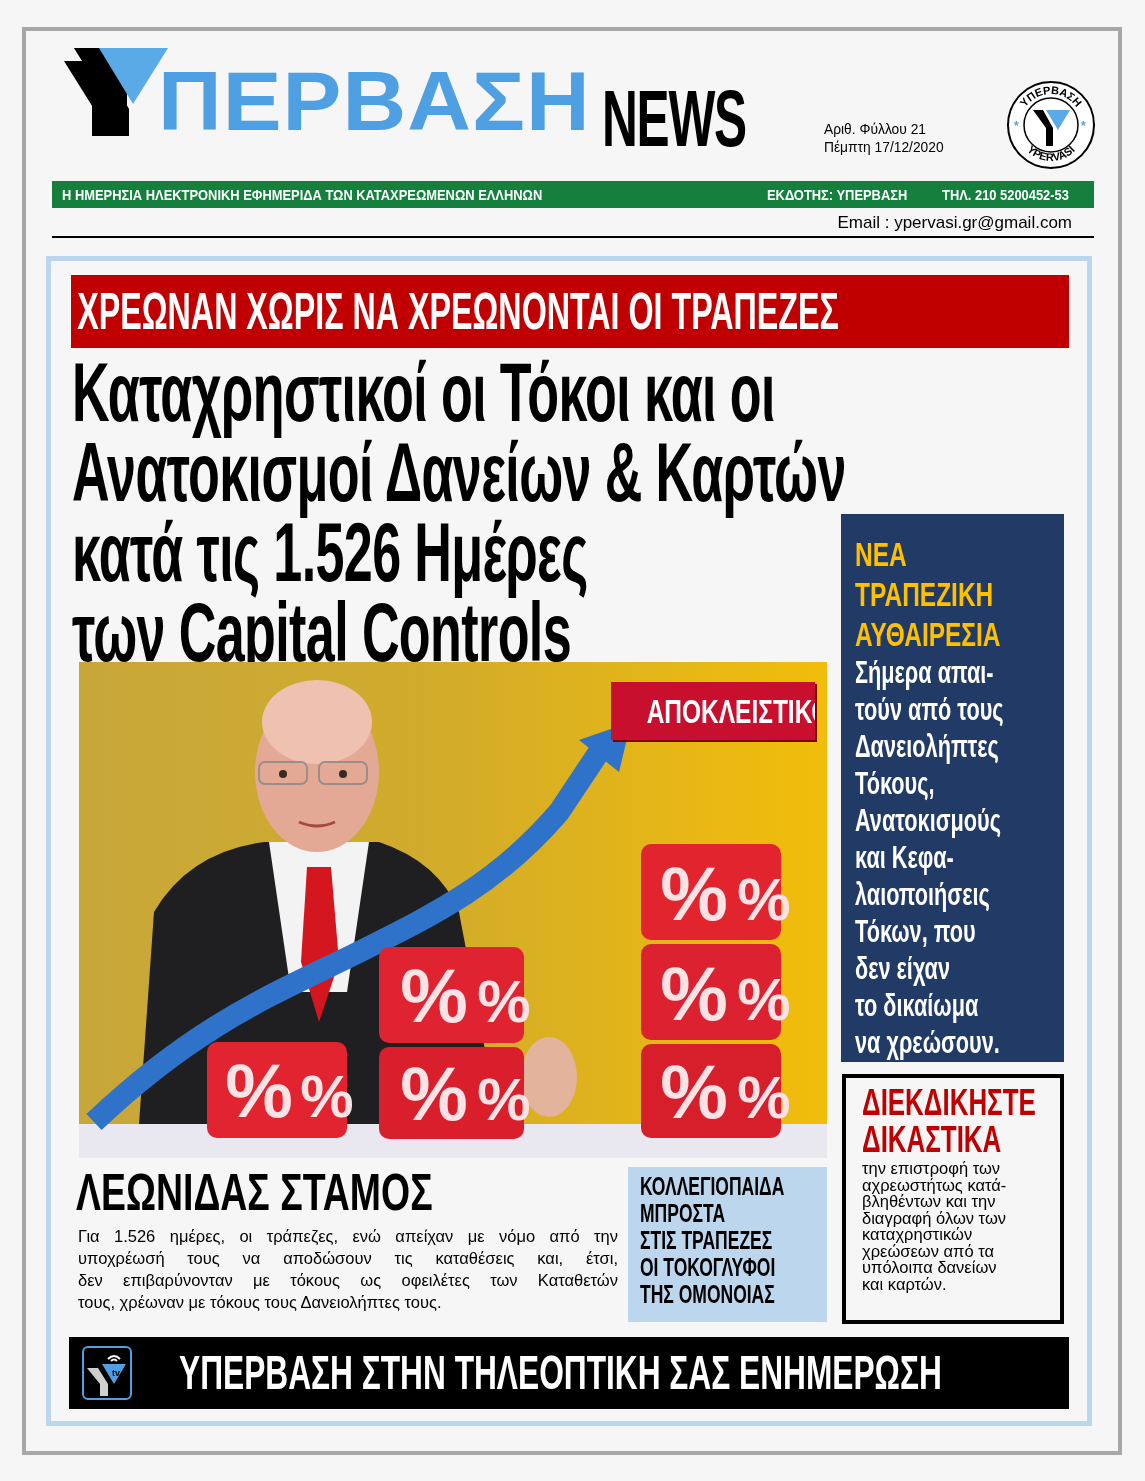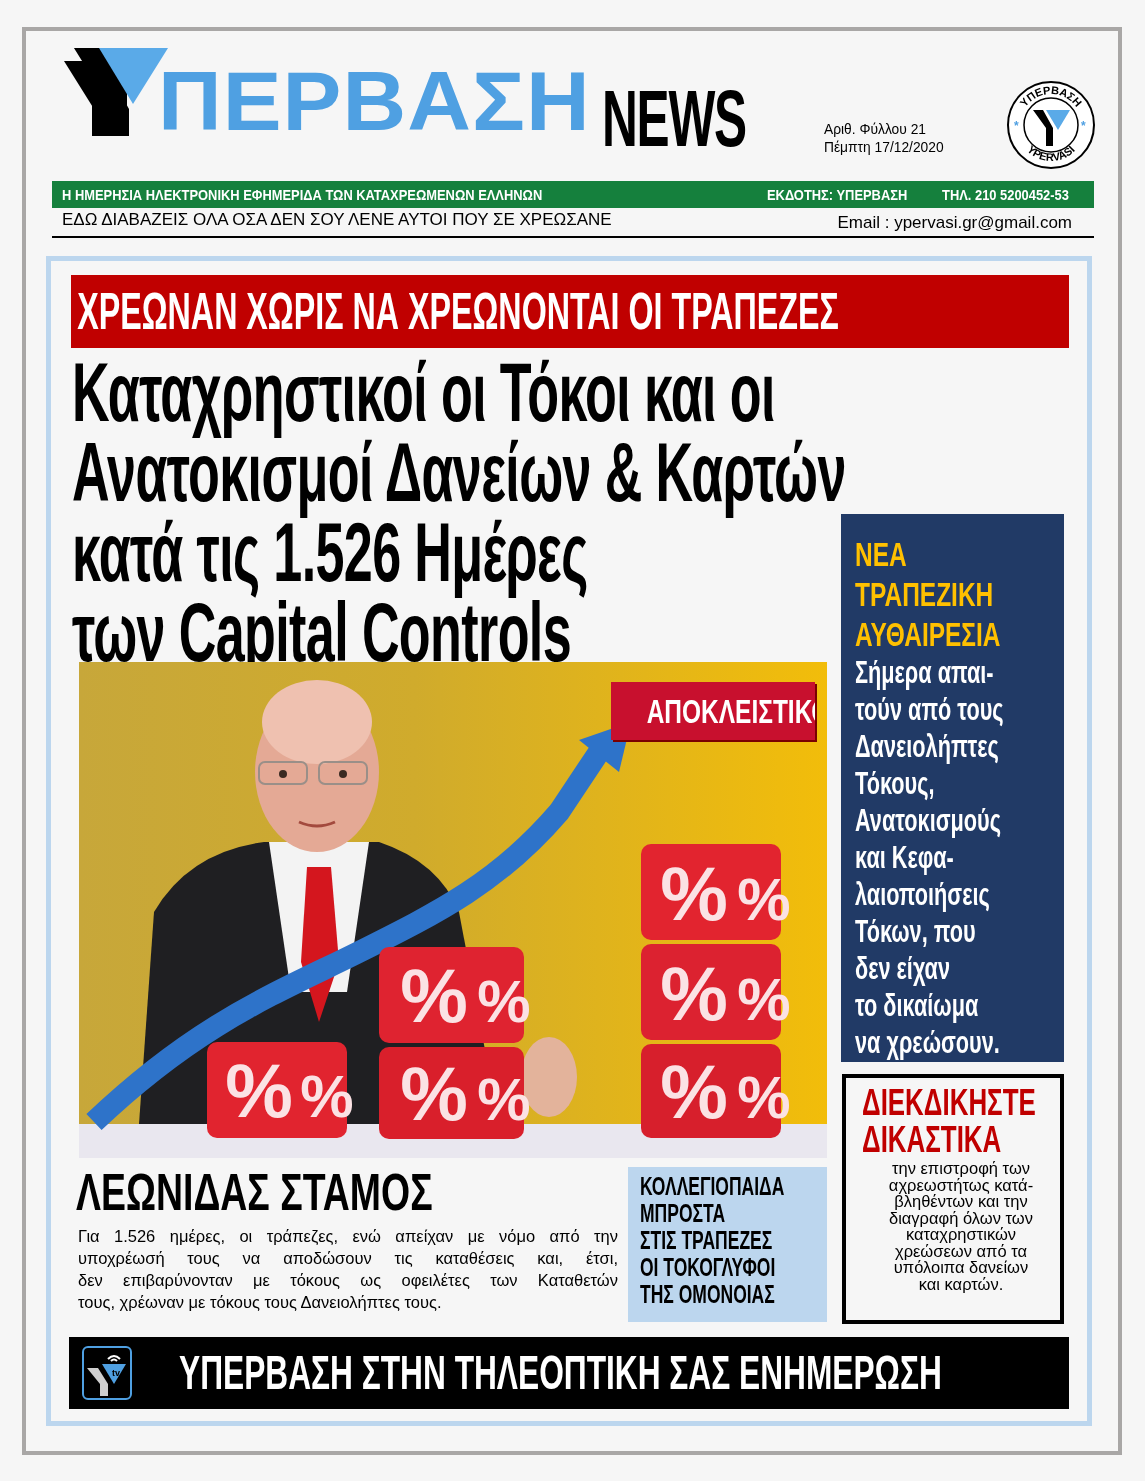--- a/index.html
+++ b/index.html
@@ -41,21 +41,21 @@
   .navy { position: absolute; left: 841px; top: 514px; width: 223px; height: 548px; background: #213a66; padding: 20px 12px 0 14px; }
   .navy .title { color: #ffc000; font-weight: bold; font-size: 34px; line-height: 40px; white-space: nowrap; }
   .navy .title span { display: block; transform: scaleX(0.72); transform-origin: left; }
   .navy .body { color: #fff; font-weight: bold; font-size: 31px; line-height: 37px; white-space: nowrap; margin-top: 0px; }
   .navy .body span { display: block; transform: scaleX(0.70); transform-origin: left; }
 
   
   .claim { position: absolute; left: 842px; top: 1074px; width: 222px; height: 250px; border: 4px solid #000; background: #f6f6f6; padding: 6px 0 16px 16px; }
   .claim .title { color: #c00000; font-weight: bold; font-size: 36px; line-height: 37px; white-space: nowrap; }
   .claim .title span { display: block; transform: scaleX(0.72); transform-origin: left; }
-  .claim .body { font-size: 16.5px; line-height: 16.5px; color: #000; white-space: nowrap; margin-top: 2px; text-align: center; }
+  .claim .body { font-size: 16.5px; line-height: 16.5px; color: #000; white-space: nowrap; margin-top: 2px; }
   .claim .body span { display: block; }
 
   
   .byline { position: absolute; left: 76px; top: 1170px; font-weight: bold; font-size: 52px; line-height: 44px; white-space: nowrap; transform: scaleX(0.72); transform-origin: left; }
   .lede { position: absolute; left: 78px; top: 1225px; width: 540px; font-size: 16.5px; line-height: 22px; color: #000; }
   .lede span { display: block; white-space: nowrap; }
   .lede span.j { text-align: justify; text-align-last: justify; }
 
   .bluebox { position: absolute; left: 628px; top: 1167px; width: 199px; height: 155px; background: #bcd6ee; padding: 6px 8px 0 12px; }
   .bluebox .t { font-weight: bold; font-size: 25px; line-height: 27px; white-space: nowrap; }
@@ -98,21 +98,20 @@
   <polygon points="27,30 37,30 47,48 47,66 40,66 40,48" fill="#000"></polygon>
   <polygon points="40,30 64,30 52,50" fill="#5aaae8"></polygon>
 </svg>
 
 <div class="tagbar">
   <span style="left:10px">Η ΗΜΕΡΗΣΙΑ ΗΛΕΚΤΡΟΝΙΚΗ ΕΦΗΜΕΡΙΔΑ ΤΩΝ ΚΑΤΑΧΡΕΩΜΕΝΩΝ ΕΛΛΗΝΩΝ</span>
   <span style="left:715px">ΕΚΔΟΤΗΣ: ΥΠΕΡΒΑΣΗ</span>
   <span style="left:890px">ΤΗΛ. 210 5200452-53</span>
 </div>
 <div class="subline">
-  <span class="l">ΕΔΩ ΔΙΑΒΑΖΕΙΣ ΟΛΑ ΟΣΑ ΔΕΝ ΣΟΥ ΛΕΝΕ ΑΥΤΟΙ ΠΟΥ ΣΕ ΧΡΕΩΣΑΝΕ</span>
   <span class="r">Email : ypervasi.gr@gmail.com</span>
 </div>
 
 <div class="inner-frame"></div>
 
 <div class="redbar">
   <span>ΧΡΕΩΝΑΝ ΧΩΡΙΣ ΝΑ ΧΡΕΩΝΟΝΤΑΙ ΟΙ ΤΡΑΠΕΖΕΣ</span>
 </div>
 
 <div class="headline">

